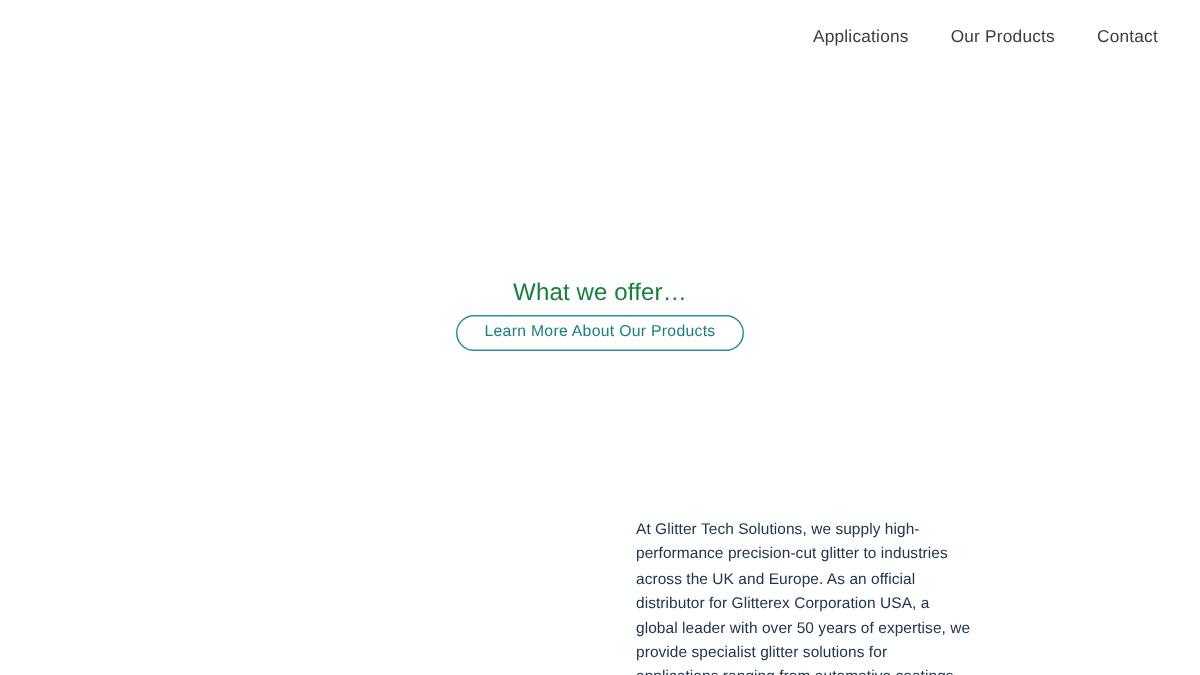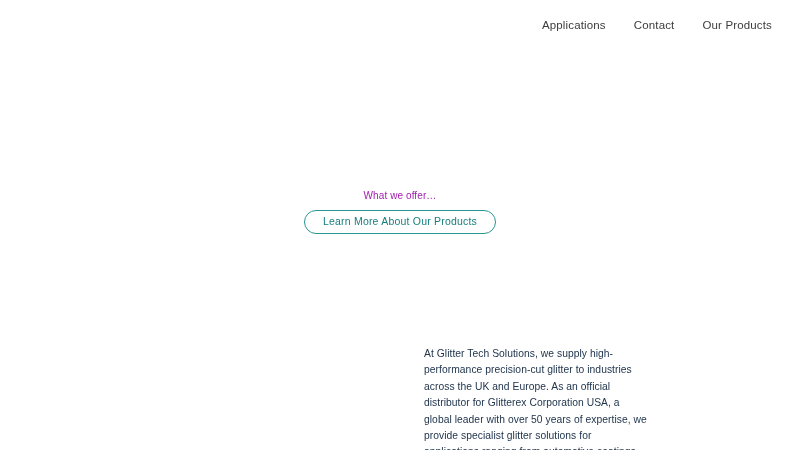--- a/index.html
+++ b/index.html
@@ -60,23 +60,23 @@
   
   .hero {
     position: absolute;
     top: 186px;
     left: 0;
     width: 800px;
     text-align: center;
   }
 
   .hero-eyebrow {
-    font-size: 10px;
+    font-size: 16px;
     line-height: 20px;
-    color: #a21caf;
+    color: #15803d;
     font-weight: 400;
     letter-spacing: 0.1px;
   }
 
   .hero-heading {
     margin: 5px auto 0;
     width: 400px;
     font-size: 20.6px;
     line-height: 24.2px;
     font-weight: 700;
@@ -128,24 +128,24 @@
 <header class="site-header">
 
   <a class="brand-logo" href="#" aria-label="Glitter Tech Solutions"></a>
 
   <nav>
     <ul class="nav-list">
       <li>
         <a class="nav-link" href="#">Applications</a>
       </li>
       <li>
-        <a class="nav-link" href="#">Contact</a>
+        <a class="nav-link" href="#">Our Products</a>
       </li>
       <li>
-        <a class="nav-link" href="#">Our Products</a>
+        <a class="nav-link" href="#">Contact</a>
       </li>
     </ul>
   </nav>
 
 </header>
 
 <section class="hero">
 
   <p class="hero-eyebrow">What we offer…</p>
 

